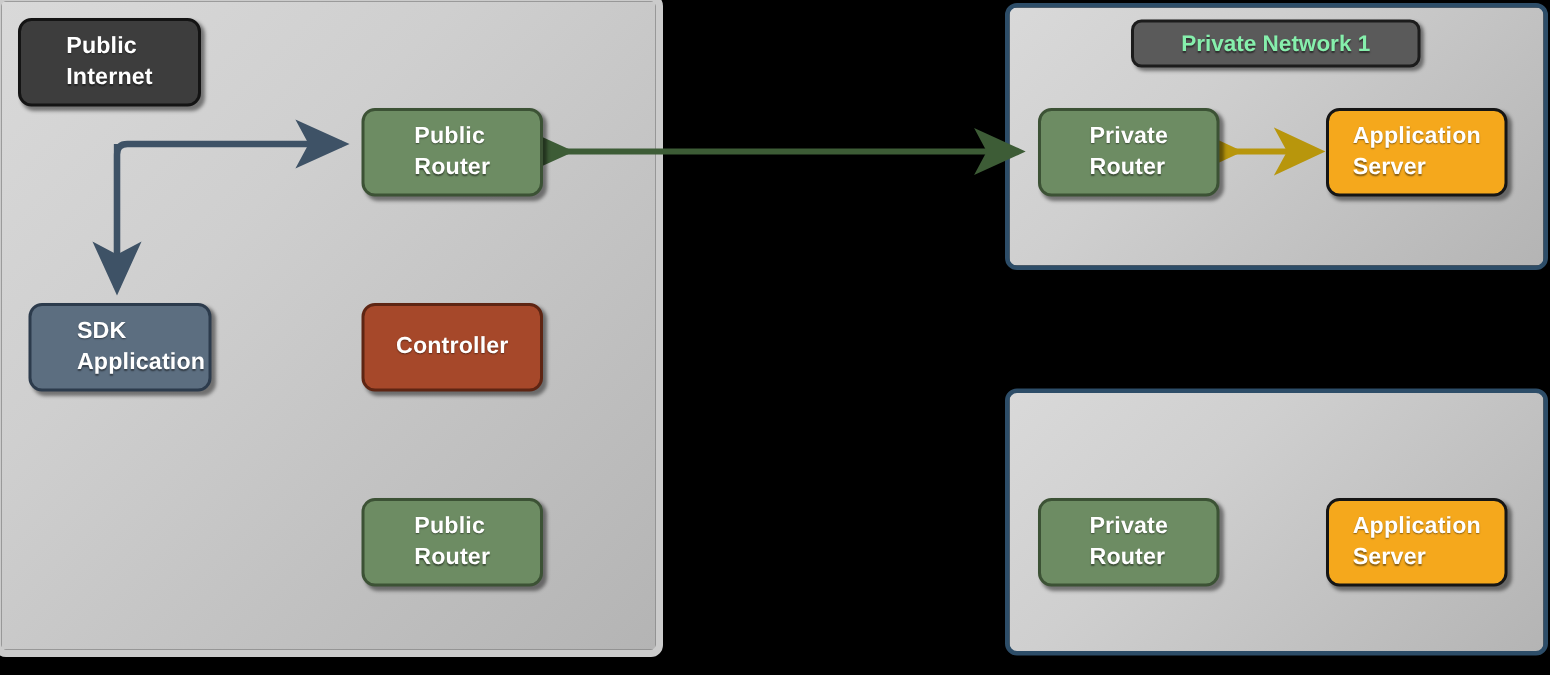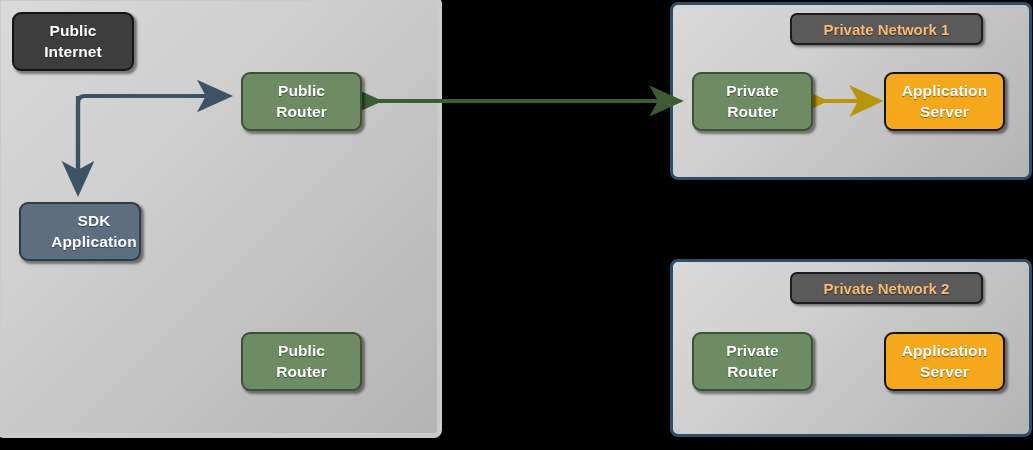--- a/index.html
+++ b/index.html
@@ -39,21 +39,20 @@
   .panel-pn2 { left: 670px; top: 259px; width: 362px; height: 178px; }
 
   
   .node {
     position: absolute;
     box-sizing: border-box;
     border-radius: 9px;
     display: flex;
     align-items: center;
     justify-content: center;
-    text-align: center;
     color: #ffffff;
     font-weight: bold;
     font-size: 15.5px;
     line-height: 1.32;
     letter-spacing: 0.1px;
     text-shadow: 0 1px 1px rgba(0,0,0,0.45);
     box-shadow: 2.5px 2.5px 2.5px rgba(0,0,0,0.45);
     padding: 2px 4px;
   }
   .node span { display: block; white-space: pre-line; }
@@ -64,29 +63,28 @@
   .n-rust   { background: #a6482a; border: 2px solid #5e2513; }
   .n-amber  { background: #f5a81c; border: 2px solid #151515; }
 
   
   .badge {
     position: absolute;
     box-sizing: border-box;
     border-radius: 7px;
     background: #5a5a5a;
     border: 2px solid #1c1c1c;
-    color: #fdba74;
+    color: #86efac;
     font-weight: bold;
     font-size: 15px;
     display: flex;
     align-items: center;
     justify-content: center;
     text-shadow: 0 1px 1px rgba(0,0,0,0.5);
     box-shadow: 2px 2px 2.5px rgba(0,0,0,0.45);
-    margin-left: 36px;
   }
 
   
   #wires {
     position: absolute;
     left: 0; top: 0;
     width: 1033px; height: 450px;
     pointer-events: none;
   }
 </style>
@@ -141,43 +139,43 @@
   <div class="node n-green" style="left:241px; top:72px; width:121px; height:59px;">
     <span>Public
 Router</span>
   </div>
 
   <div class="node n-slate" style="left:19px; top:202px; width:122px; height:59px;">
     <span>SDK
 Application</span>
   </div>
 
+  <div class="node n-rust" style="left:241px; top:202px; width:121px; height:59px;">
+    <span>Controller</span>
+  </div>
 
   <div class="node n-green" style="left:241px; top:332px; width:121px; height:59px;">
     <span>Public
 Router</span>
   </div>
 
   <div class="badge" style="left:754px; top:13px; width:193px; height:32px;">
     <span>Private Network 1</span>
   </div>
 
   <div class="node n-green" style="left:692px; top:72px; width:121px; height:59px;">
     <span>Private
 Router</span>
   </div>
 
   <div class="node n-amber" style="left:884px; top:72px; width:121px; height:59px;">
     <span>Application
 Server</span>
   </div>
 
-  <div class="badge" style="left:754px; top:272px; width:193px; height:32px;">
-    <span>Private Network 2</span>
-  </div>
 
   <div class="node n-green" style="left:692px; top:332px; width:121px; height:59px;">
     <span>Private
 Router</span>
   </div>
 
   <div class="node n-amber" style="left:884px; top:332px; width:121px; height:59px;">
     <span>Application
 Server</span>
   </div>

